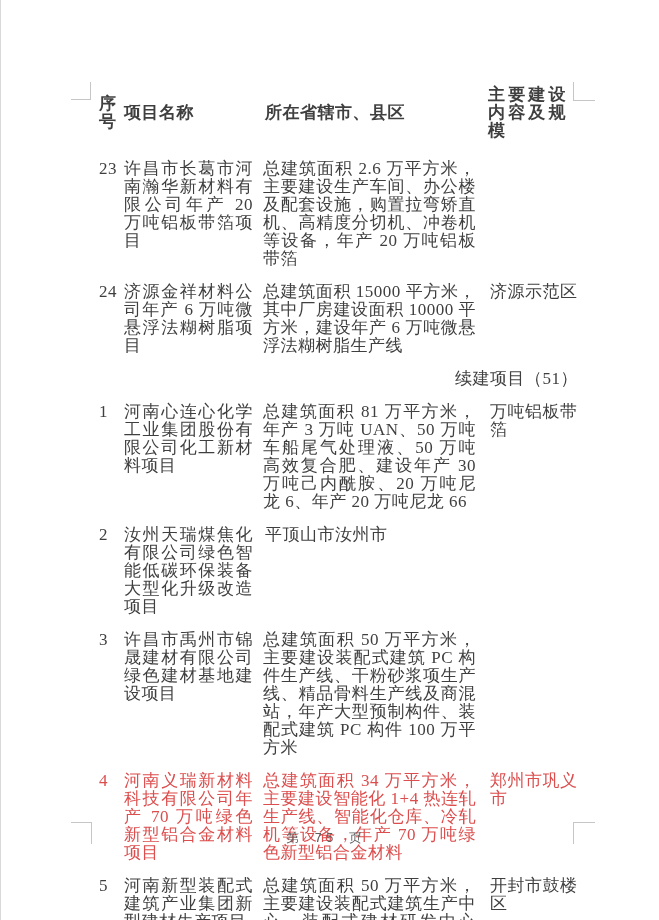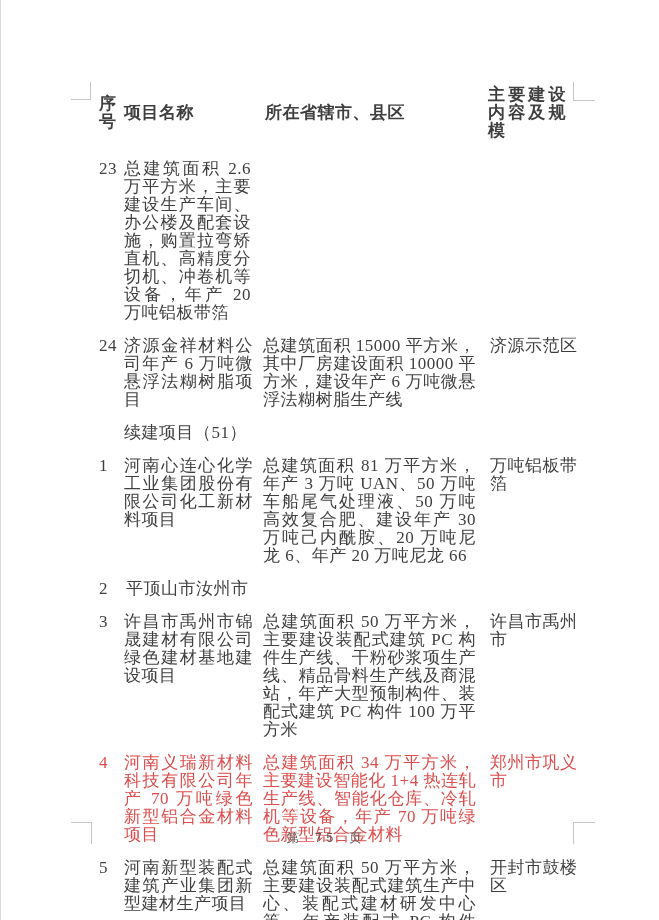--- a/index.html
+++ b/index.html
@@ -35,21 +35,21 @@
     margin-bottom: 15px;
   }
   .thead { font-weight: bold; align-items: center; margin-bottom: 20px; }
   .thead .cell { text-align: center; }
   .cell { letter-spacing: 0.5px; }
   .cell.seq { text-align: left; padding-left: 3px; }
   .cell.name { text-align: justify; padding-right: 10px; }
   .cell.content { text-align: justify; padding-right: 12px; }
   .cell.loc { text-align: left; padding-left: 2px; }
   .thead .cell.loc { padding: 0 2px; }
-  .section-row { padding-left: 28px; margin-bottom: 15px; letter-spacing: 0.5px; }
+  .section-row { padding-left: 28px; margin-bottom: 15px; letter-spacing: 0.5px; text-align: right; }
   .trow.highlight, .trow.highlight .cell { color: #dc4d4d; }
   .footer {
     position: absolute;
     left: 0; right: 8px;
     top: 830px;
     text-align: center;
     font-size: 12.5px;
     letter-spacing: 4px;
     color: #5f5f5f;
     font-family: "Liberation Mono", "DejaVu Sans Mono", monospace;
@@ -69,20 +69,21 @@
 
     <div class="trow thead">
       <div class="cell seq">序号</div>
       <div class="cell name">项目名称</div>
       <div class="cell loc">所在省辖市、县区</div>
       <div class="cell content">主要建设内容及规模</div>
     </div>
 
     <div class="trow">
       <div class="cell seq">23</div>
+      <div class="cell name">许昌市长葛市河南瀚华新材料有限公司年产 20 万吨铝板带箔项目</div>
       <div class="cell content">总建筑面积 2.6 万平方米，主要建设生产车间、办公楼及配套设施，购置拉弯矫直机、高精度分切机、冲卷机等设备，年产 20 万吨铝板带箔</div>
     </div>
 
     <div class="trow">
       <div class="cell seq">24</div>
       <div class="cell name">济源金祥材料公司年产 6 万吨微悬浮法糊树脂项目</div>
       <div class="cell content">总建筑面积 15000 平方米，其中厂房建设面积 10000 平方米，建设年产 6 万吨微悬浮法糊树脂生产线</div>
       <div class="cell loc">济源示范区</div>
     </div>
 
@@ -90,28 +91,28 @@
 
     <div class="trow">
       <div class="cell seq">1</div>
       <div class="cell name">河南心连心化学工业集团股份有限公司化工新材料项目</div>
       <div class="cell content">总建筑面积 81 万平方米，年产 3 万吨 UAN、50 万吨车船尾气处理液、50 万吨高效复合肥、建设年产 30 万吨己内酰胺、20 万吨尼龙 6、年产 20 万吨尼龙 66</div>
       <div class="cell loc">万吨铝板带箔</div>
     </div>
 
     <div class="trow">
       <div class="cell seq">2</div>
+      <div class="cell name">汝州天瑞煤焦化有限公司绿色智能低碳环保装备大型化升级改造项目</div>
       <div class="cell loc">平顶山市汝州市</div>
     </div>
 
     <div class="trow">
       <div class="cell seq">3</div>
       <div class="cell name">许昌市禹州市锦晟建材有限公司绿色建材基地建设项目</div>
       <div class="cell content">总建筑面积 50 万平方米，主要建设装配式建筑 PC 构件生产线、干粉砂浆项生产线、精品骨料生产线及商混站，年产大型预制构件、装配式建筑 PC 构件 100 万平方米</div>
-      <div class="cell loc">许昌市禹州市</div>
     </div>
 
     <div class="trow highlight">
       <div class="cell seq">4</div>
       <div class="cell name">河南义瑞新材料科技有限公司年产 70 万吨绿色新型铝合金材料项目</div>
       <div class="cell content">总建筑面积 34 万平方米，主要建设智能化 1+4 热连轧生产线、智能化仓库、冷轧机等设备，年产 70 万吨绿色新型铝合金材料</div>
       <div class="cell loc">郑州市巩义市</div>
     </div>
 
     <div class="trow">

